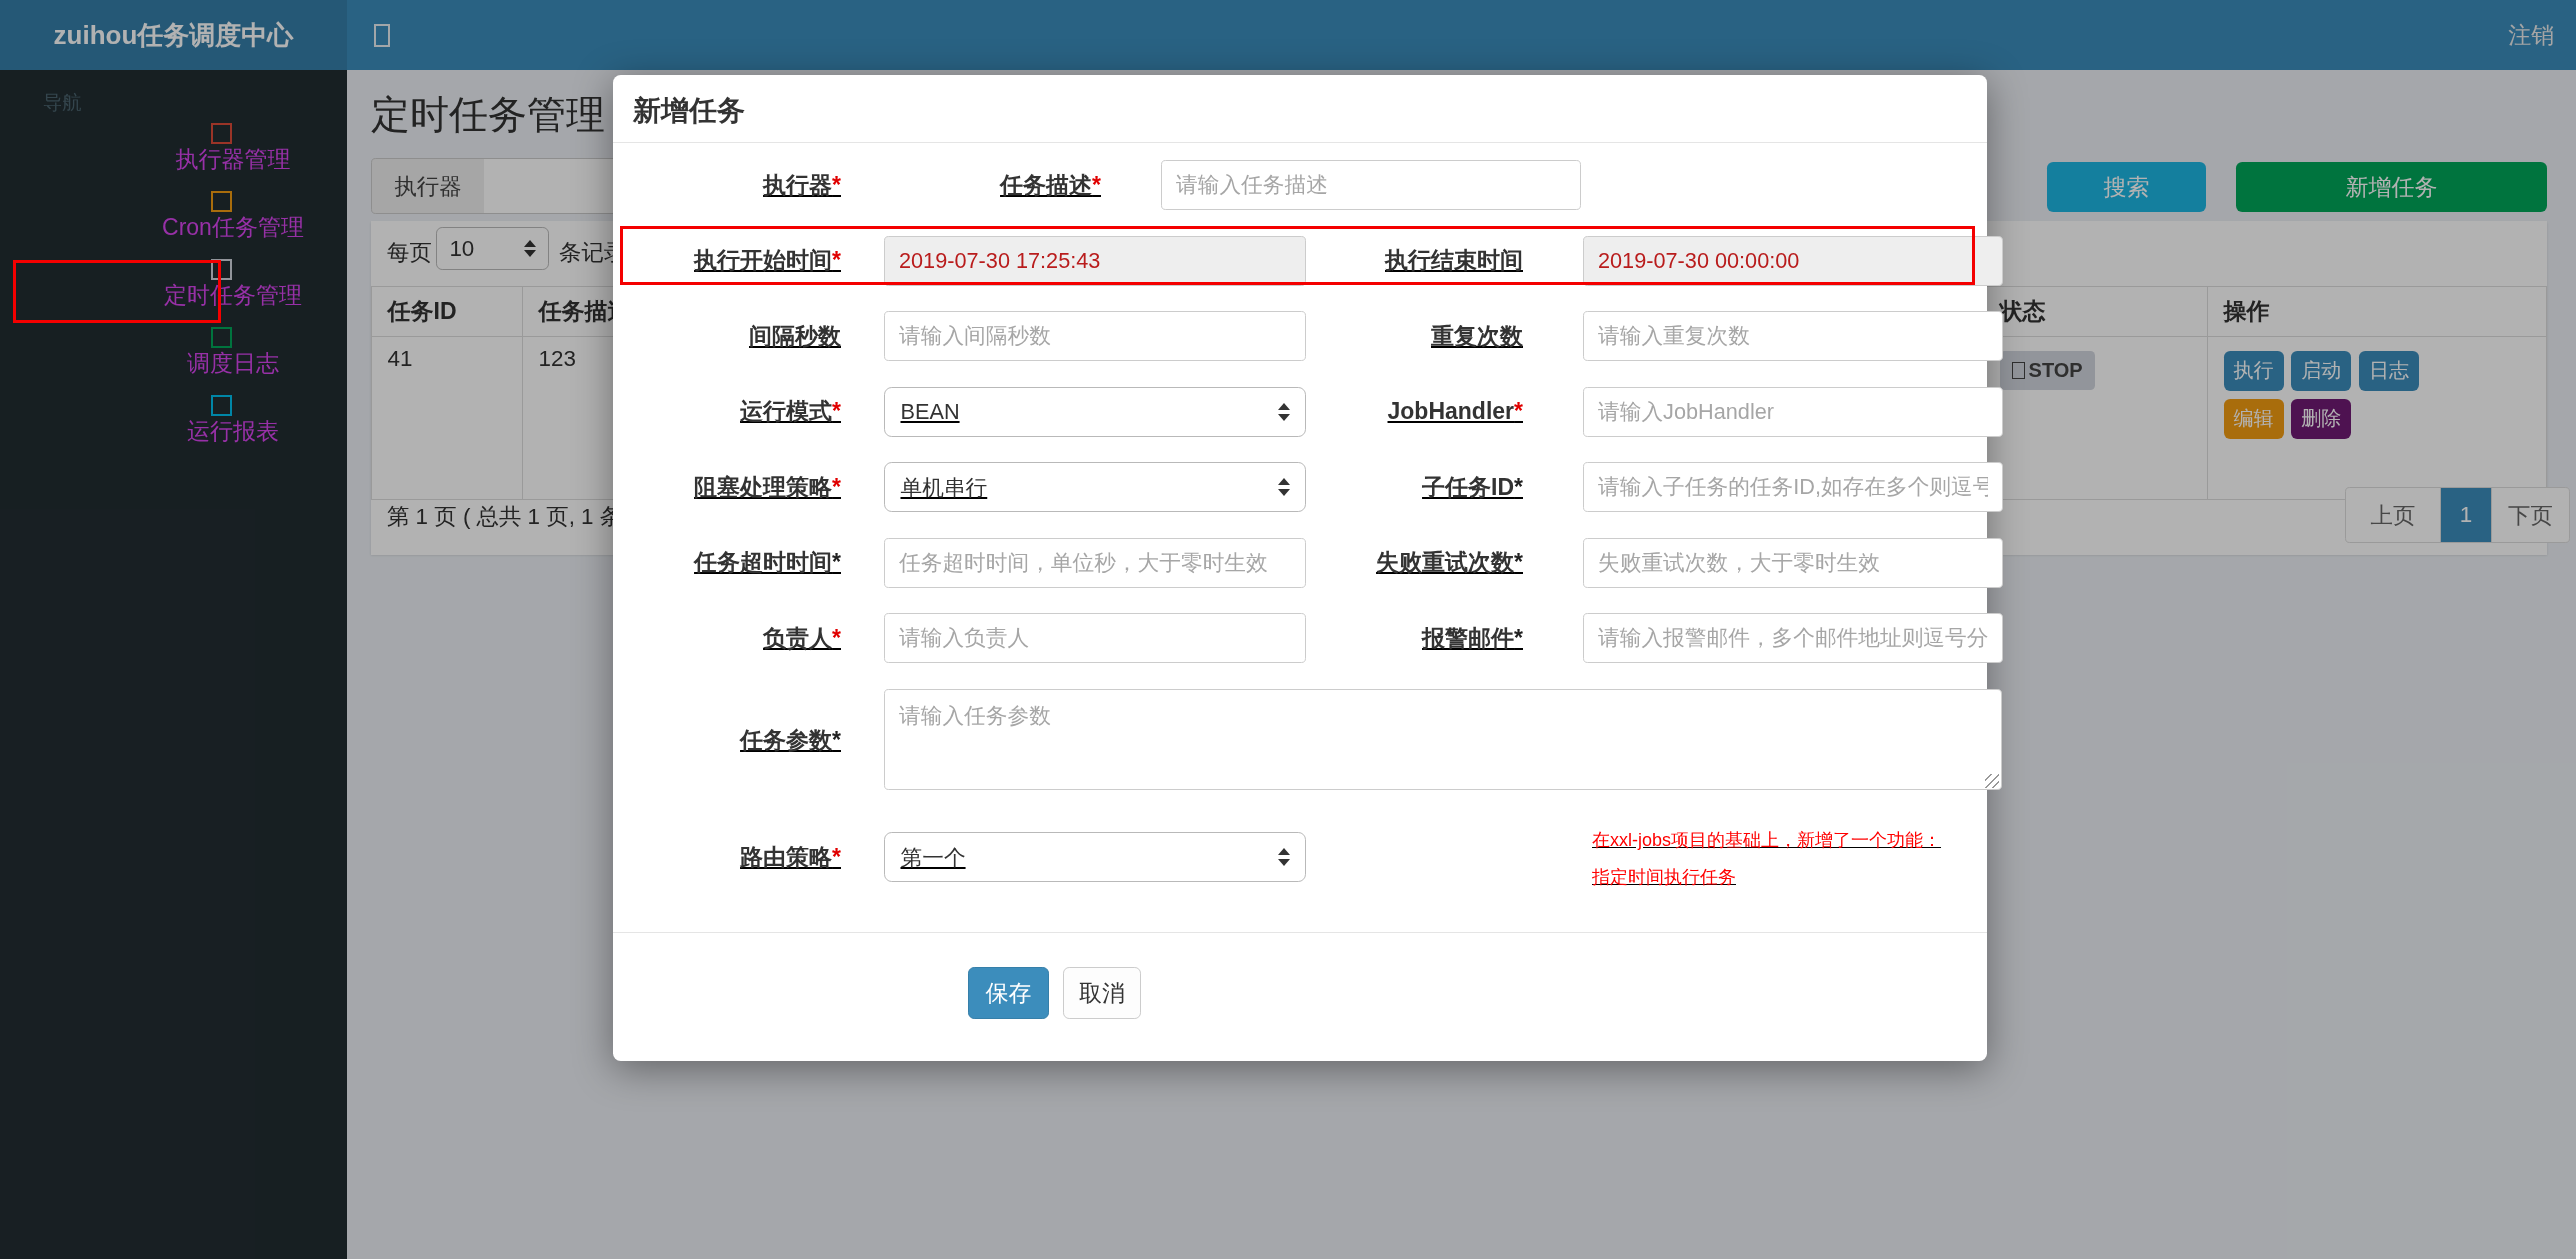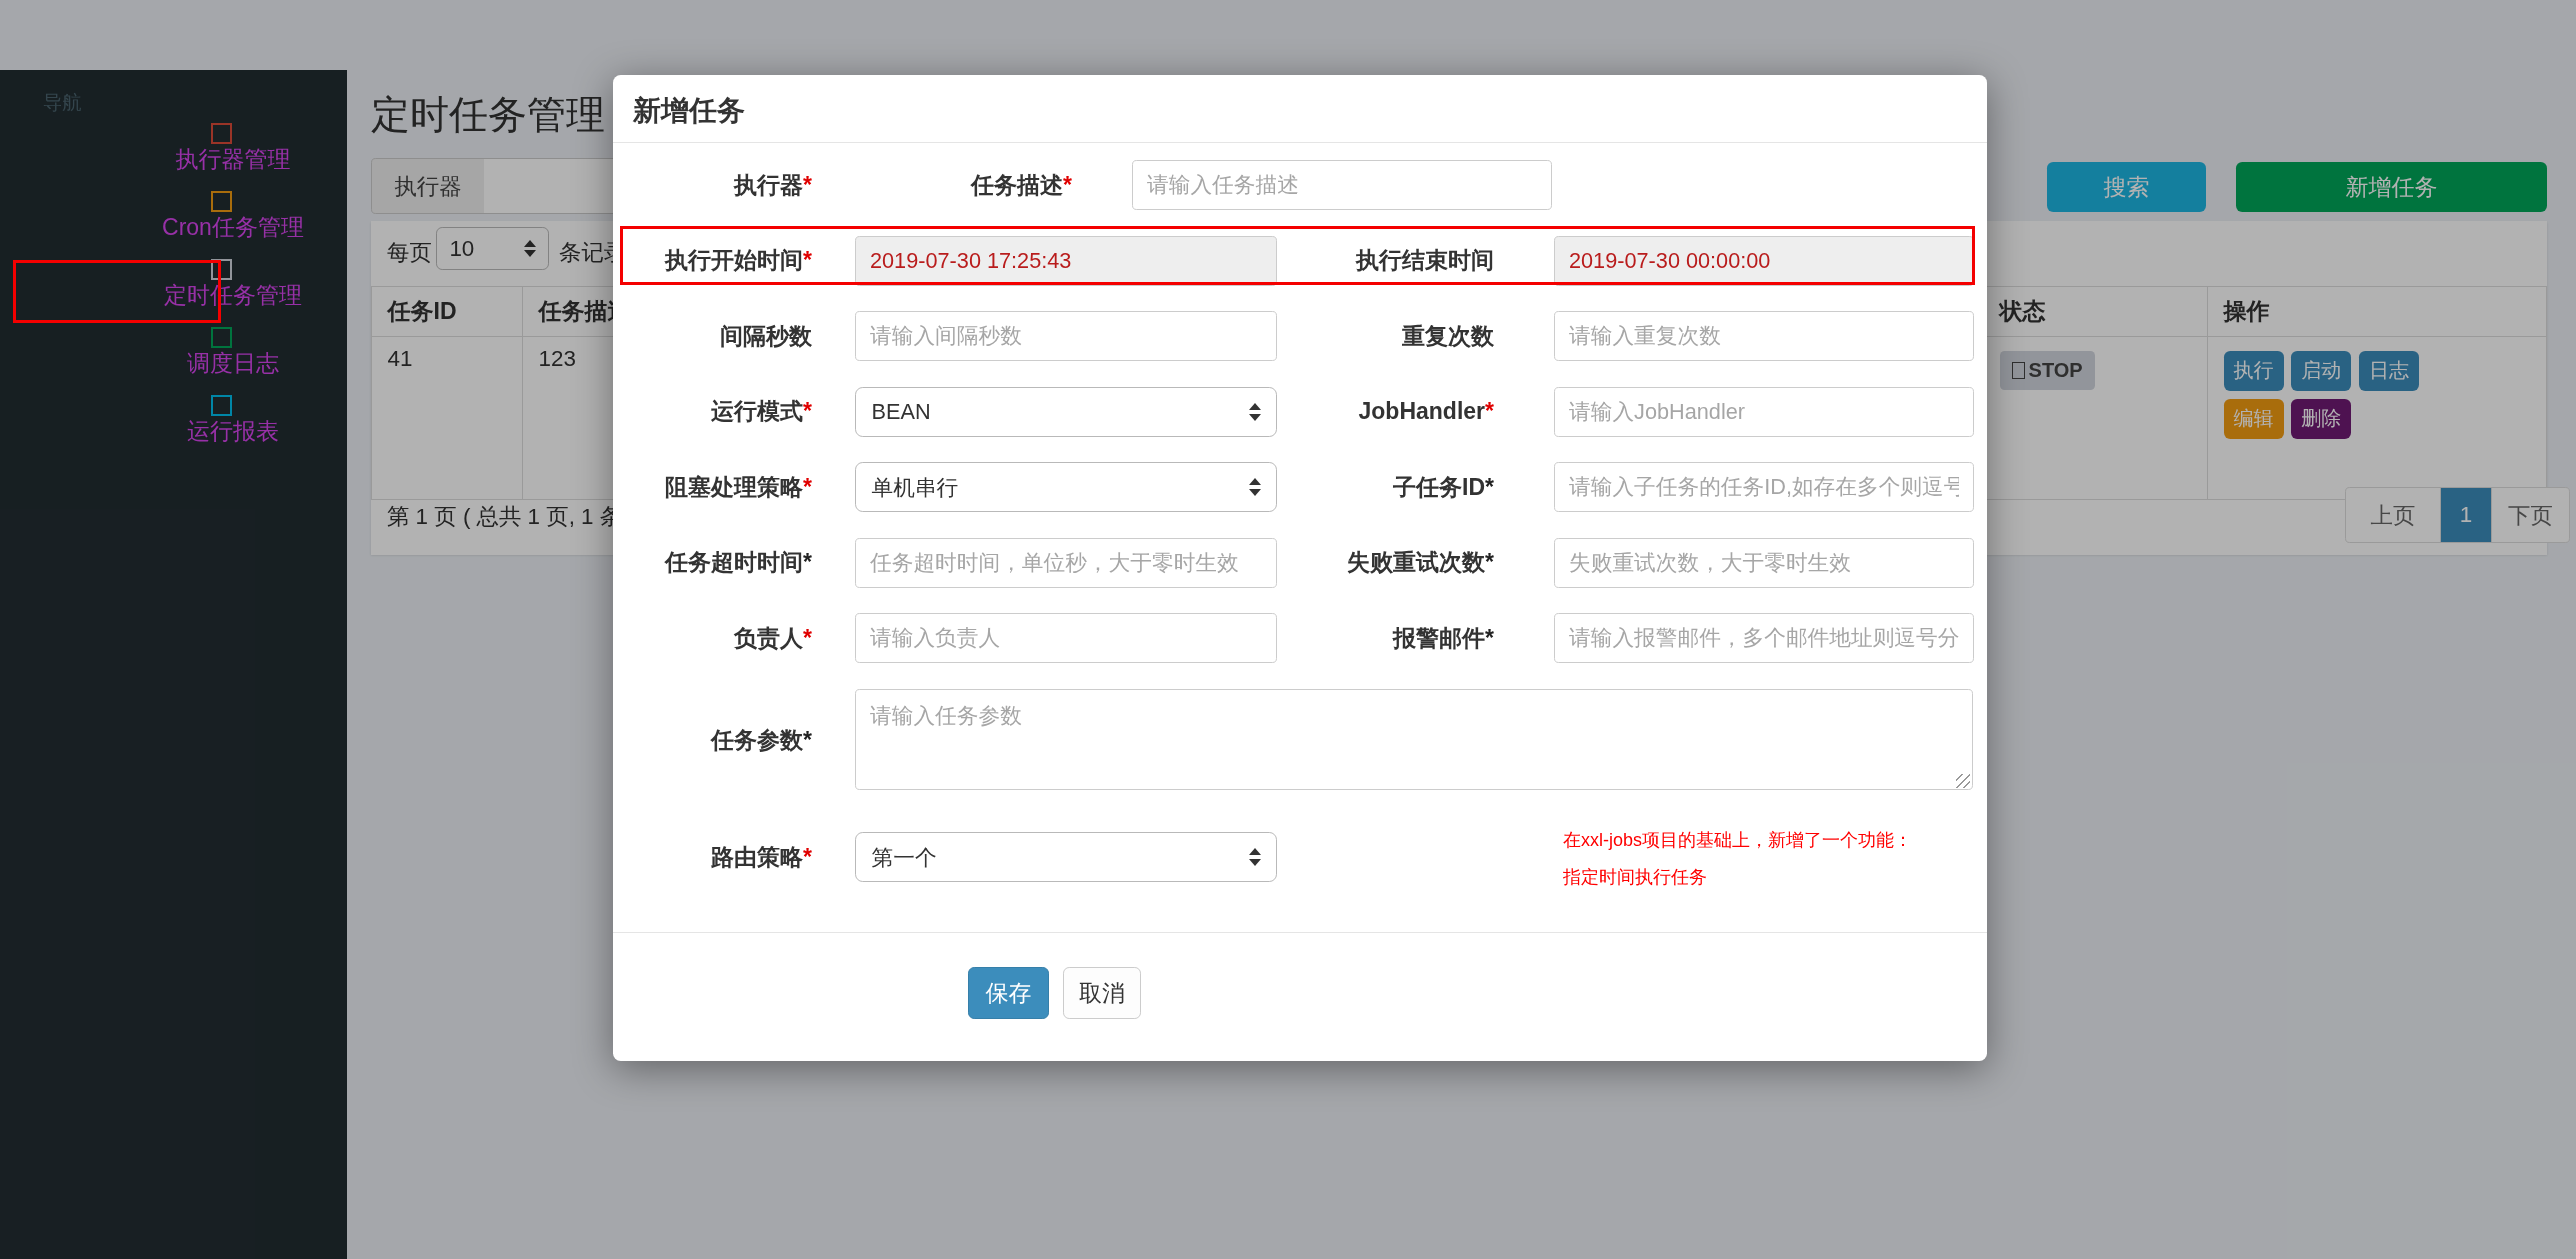--- a/index.html
+++ b/index.html
@@ -62,21 +62,21 @@
   .pg-cur{width:50px;background:#3c8dbc;color:#fff !important;border-right:0.8px solid #ddd;}
 
   
   .backdrop{left:0;top:0;width:2576px;height:1259px;background:rgba(0,0,0,0.30);z-index:10;}
 
   
   .modal{left:613px;top:75px;width:1374px;height:986px;background:#fff;border-radius:7.7px;
          box-shadow:0 7.7px 39px rgba(0,0,0,.4);z-index:20;box-sizing:border-box;}
   .m-header{padding:17px 0 12.4px 20px;border-bottom:0.8px solid #e5e5e5;}
   .m-title{font-size:28px;font-weight:bold;color:#333;}
-  .m-body{padding:17px 0 0 7px;}
+  .m-body{padding:17px 0 0 36px;text-decoration:underline;}
   .mrow{display:flex;align-items:center;margin-bottom:25.5px;}
   .lbl{flex:0 0 192px;margin-right:43px;text-align:right;font-size:23px;font-weight:bold;color:#333;white-space:nowrap;}
   .lbl2{flex:0 0 217px;margin-right:60px;text-align:right;font-size:23px;font-weight:bold;color:#333;white-space:nowrap;}
   .star{font-size:23px;font-weight:bold;}
   .star.red{color:#e00000;} .star.dark{color:#222;}
   .ctl-l{width:422px;flex:0 0 422px;} .ctl-r{width:420px;flex:0 0 420px;}
   .inp{height:50px;border:0.8px solid #ccc;border-radius:4.6px;padding:0 14px;font-size:21.7px;color:#555;
        width:100%;box-sizing:border-box;background:#fff;font-family:inherit;outline:none;}
   .inp::placeholder{color:#a6a6a6;}
   .ro{background:#eee;border:0.8px solid #ccc;color:#b91c1c;}
@@ -102,20 +102,25 @@
   
   .anno{border:3.9px solid #f40000;z-index:60;box-sizing:border-box;}
   .anno1{left:13px;top:260px;width:208px;height:63px;}
   .anno2{left:620px;top:226px;width:1355px;height:59px;}
 </style>
 </head>
 <body>
 
 <div class="screen">
 
+  <div class="abs navbar">
+    <div class="abs brand">zuihou任务调度中心</div>
+    <div class="abs nav-toggle"></div>
+    <div class="abs logout">注销</div>
+  </div>
 
   <div class="abs sidebar">
     <div class="side-header">导航</div>
     <div class="side-item">
       <span class="sq-icon" style="border-color:#dd4b39;"></span>
       <span>执行器管理</span>
     </div>
     <div class="side-item">
       <span class="sq-icon" style="border-color:#f39c12;"></span>
       <span>Cron任务管理</span>

